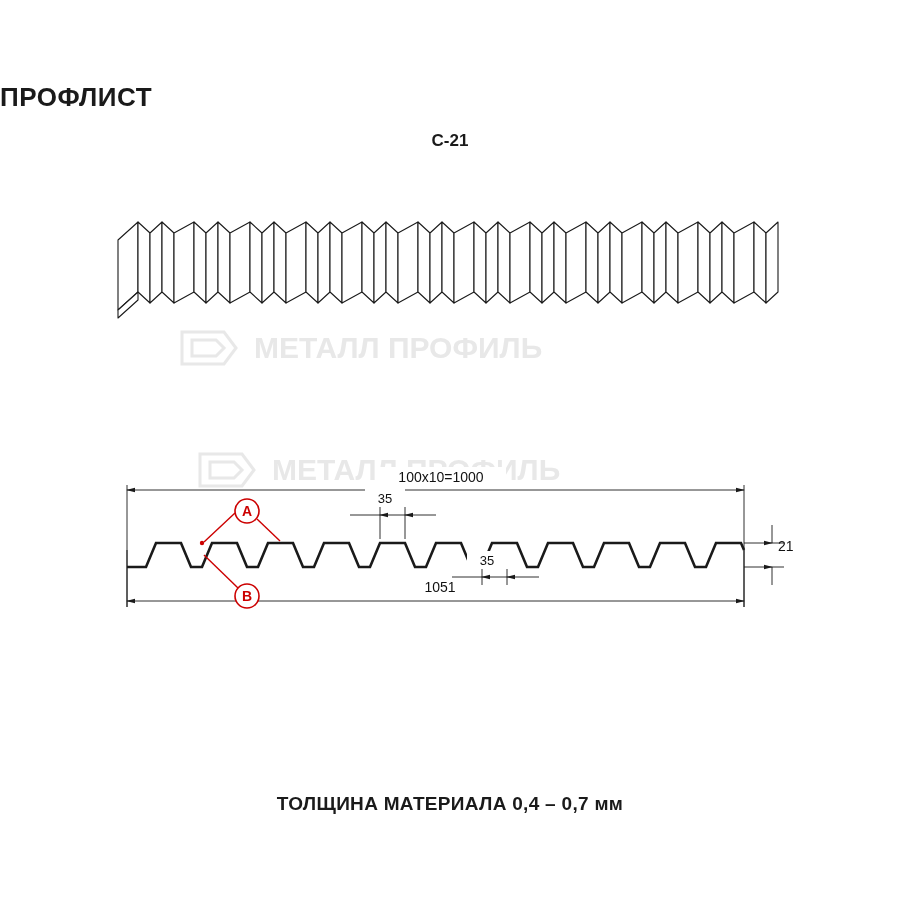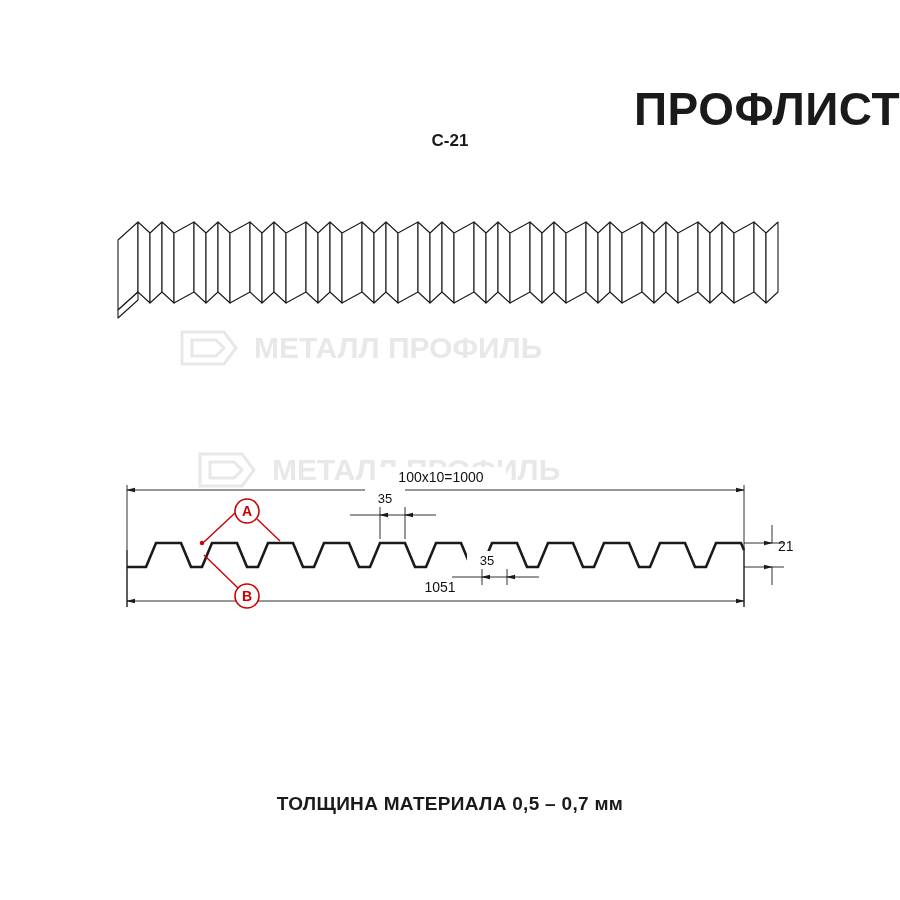--- a/index.html
+++ b/index.html
@@ -18,22 +18,22 @@
   .page {
     position: relative;
     width: 900px;
     height: 900px;
   }
   .title {
     position: absolute;
     top: 82px;
     left: 0;
     width: 900px;
-    text-align: right;
-    font-size: 46px;
+    text-align: left;
+    font-size: 26px;
     font-weight: bold;
     letter-spacing: 0.5px;
   }
   .subtitle {
     position: absolute;
     top: 131px;
     left: 0;
     width: 900px;
     text-align: center;
     font-size: 17px;
@@ -302,15 +302,15 @@
       </g>
 
       <g>
         <circle cx="163" cy="141" r="12" fill="#ffffff" stroke="#cc0000" stroke-width="1.6"></circle>
         <text class="callout-text" x="163" y="146" text-anchor="middle">B</text>
         <line x1="154" y1="133" x2="120" y2="100" stroke="#cc0000" stroke-width="1.4"></line>
       </g>
     </svg>
   </div>
 
-  <div class="footer">ТОЛЩИНА МАТЕРИАЛА 0,5 – 0,7 мм</div>
+  <div class="footer">ТОЛЩИНА МАТЕРИАЛА 0,4 – 0,7 мм</div>
 
 </div>
 
 </body></html>

